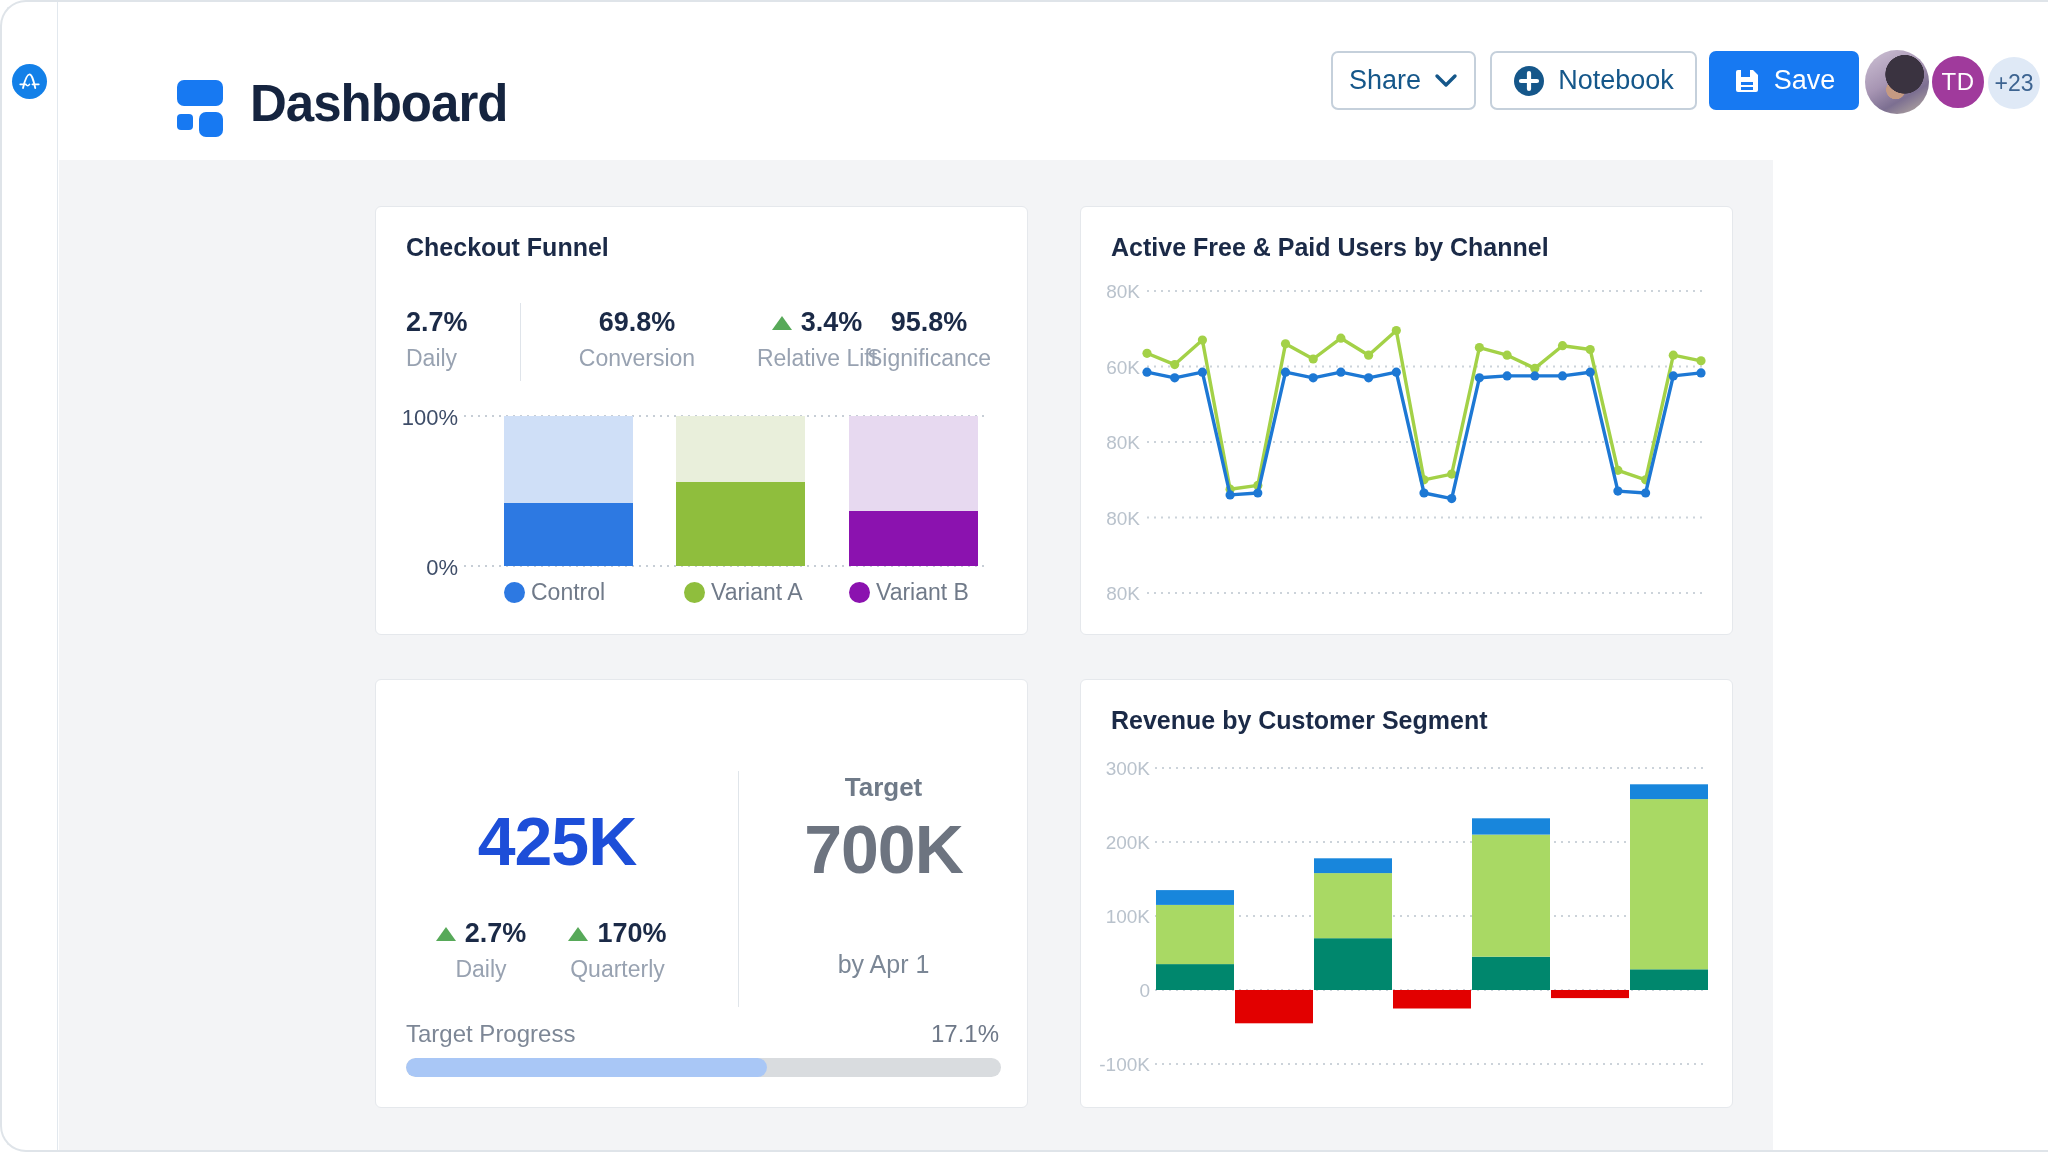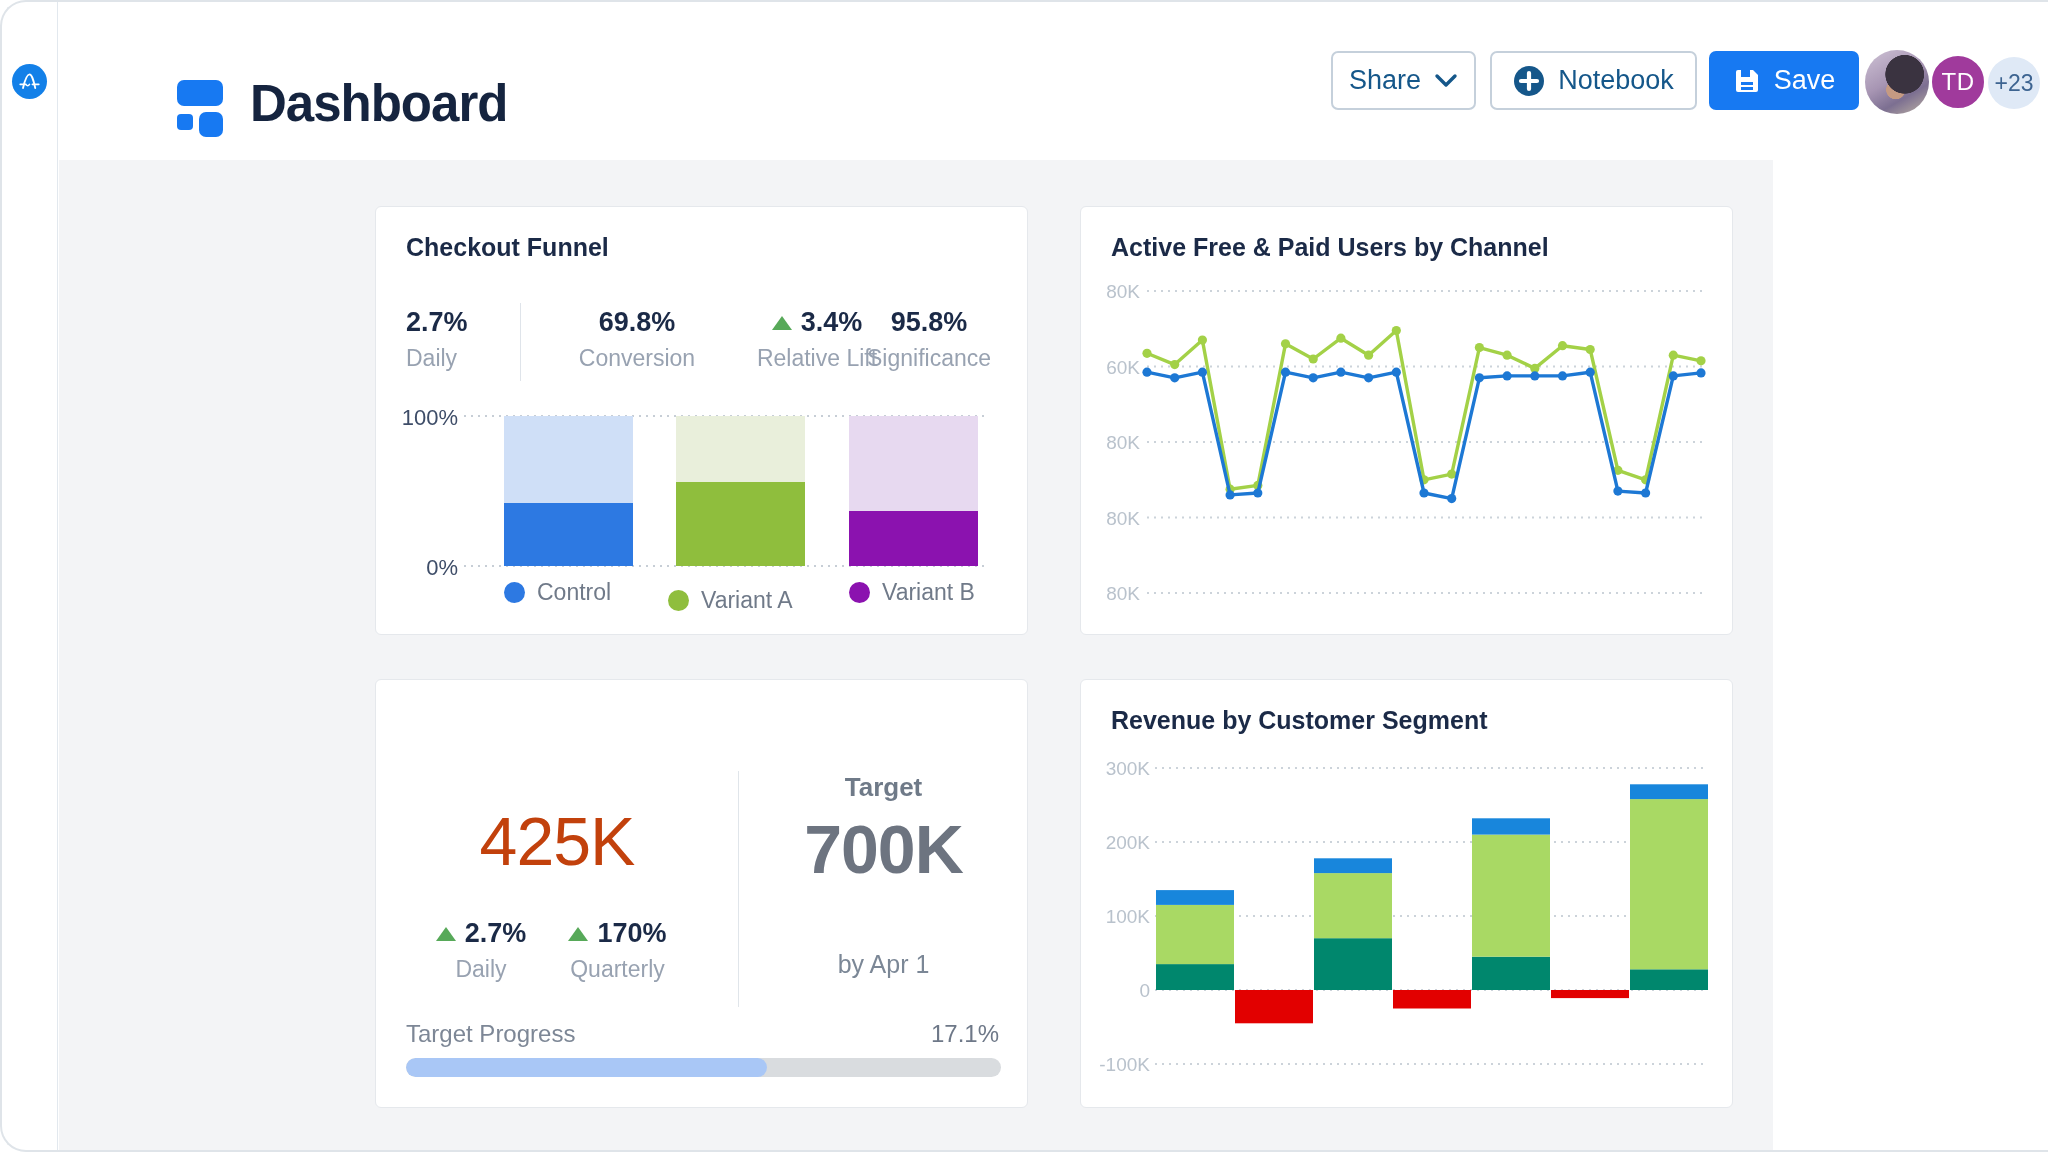--- a/index.html
+++ b/index.html
@@ -73,28 +73,28 @@
   .tri-up { width:0; height:0; border-left:10px solid transparent; border-right:10px solid transparent;
     border-bottom:14px solid #57a959; display:inline-block; }
   .axis-lab { position:absolute; font-size:22px; color:#3e4d68; text-align:right; width:62px; left:20px; }
   .gridline { position:absolute; height:2px;
     background-image:repeating-linear-gradient(to right,#c7ced6 0 2px,transparent 2px 7px); }
   .f-grid-top { left:88px; top:208px; width:524px; }
   .f-grid-bot { left:88px; top:358px; width:524px; }
   .f-col { position:absolute; top:209px; width:129px; height:150px; }
   .f-col .bg { position:absolute; inset:0; }
   .f-col .fill { position:absolute; left:0; right:0; bottom:0; }
-  .f-legend-item { position:absolute; top:372px; display:flex; align-items:center; gap:12px; }
+  .f-legend-item { position:absolute; top:372px; display:flex; align-items:center; gap:6px; }
   .f-legend-item .dot { width:21px; height:21px; border-radius:50%; }
   .f-legend-item .lbl { font-size:23px; color:#707a89; }
 
   
   .k-divider { position:absolute; left:362px; top:91px; width:1px; height:236px; background:#e0e5ea; }
   .k-value { position:absolute; left:0; top:122px; width:362px; text-align:center;
-    font-size:68px; font-weight:400; color:#c2410c; letter-spacing:-1px; }
+    font-size:68px; font-weight:700; color:#1d4ed8; letter-spacing:-1px; }
   .k-target-label { position:absolute; left:362px; top:92px; width:291px; text-align:center;
     font-size:26px; font-weight:700; color:#6f7a88; }
   .k-target-value { position:absolute; left:362px; top:130px; width:291px; text-align:center;
     font-size:68px; font-weight:700; color:#6d7480; letter-spacing:-1px; }
   .k-due { position:absolute; left:362px; top:270px; width:291px; text-align:center;
     font-size:25px; color:#7b8796; }
   .k-stat { position:absolute; top:238px; text-align:center; }
   .k-stat .val { font-size:27px; font-weight:700; color:#1b2a47; display:flex;
     align-items:center; justify-content:center; gap:9px; }
   .k-stat .lab { font-size:23px; color:#98a2b1; margin-top:7px; }
@@ -202,21 +202,21 @@
         <div class="f-col" style="left: 473px;">
           <div class="bg" style="background: rgb(231, 217, 240);"></div>
           <div class="fill" style="background: rgb(139, 18, 175); height: 37%;"></div>
         </div>
       </div>
     <div id="funnel-legend">
         <div class="f-legend-item" style="left: 128px;">
           <span class="dot" style="background: rgb(45, 121, 226);"></span>
           <span class="lbl">Control</span>
         </div>
-        <div class="f-legend-item" style="left: 292px; margin-top: 8px;">
+        <div class="f-legend-item" style="left: 308px;">
           <span class="dot" style="background: rgb(143, 190, 61);"></span>
           <span class="lbl">Variant A</span>
         </div>
         <div class="f-legend-item" style="left: 473px;">
           <span class="dot" style="background: rgb(139, 18, 175);"></span>
           <span class="lbl">Variant B</span>
         </div>
       </div>
   </section>
 

